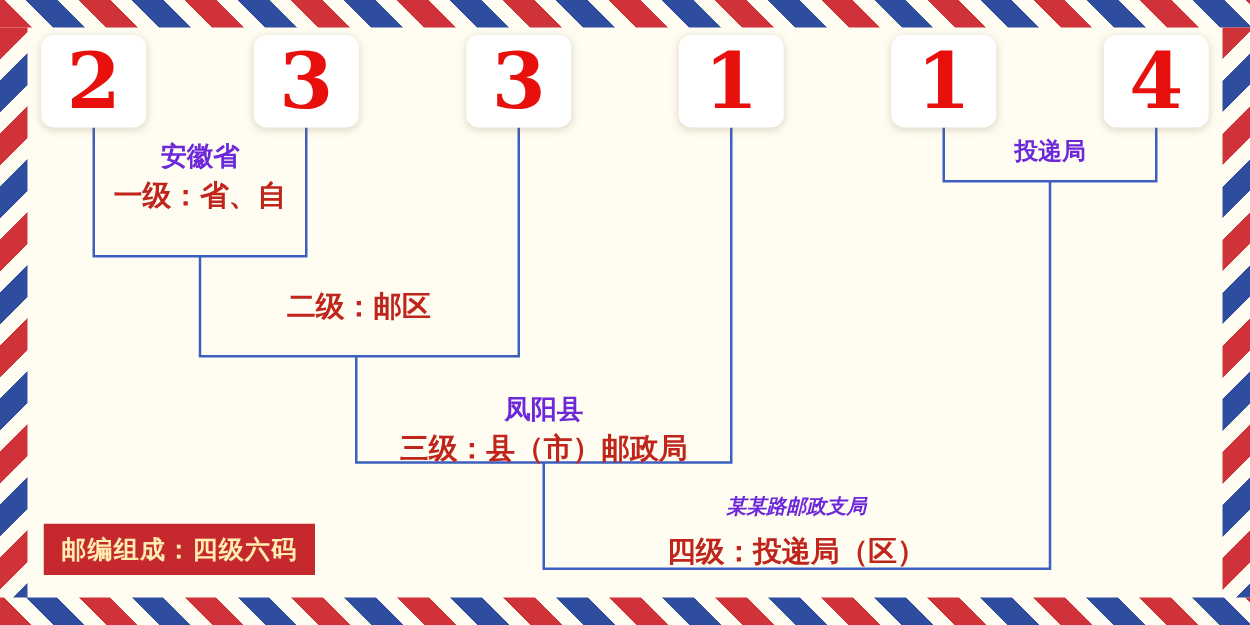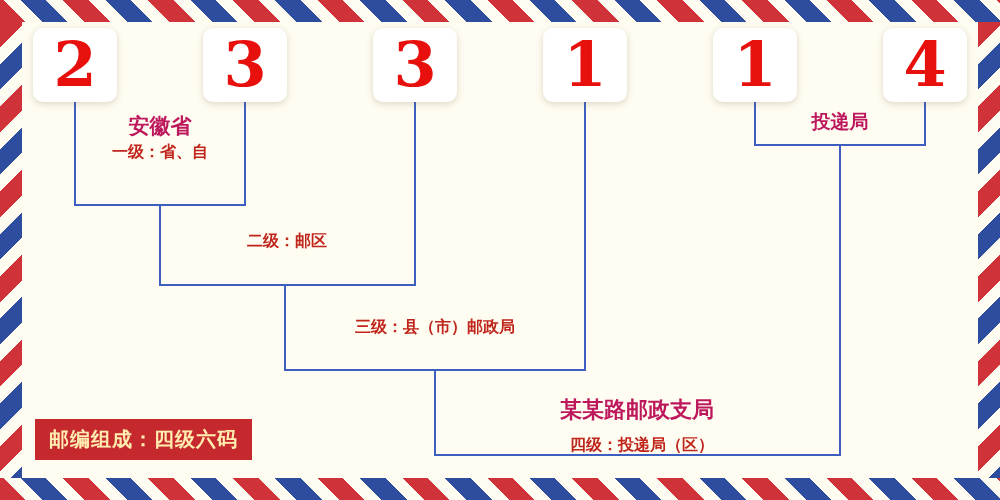--- a/index.html
+++ b/index.html
@@ -64,29 +64,29 @@
   }
 
   
   .label-block {
     position: absolute;
     transform: translateX(-50%);
     text-align: center;
     white-space: nowrap;
   }
   .place {
-    color: #be185d;
+    color: #6d28d9;
     font-weight: bold;
     font-size: 21px;
     line-height: 1.3;
   }
   .desc {
     color: #c0251c;
     font-weight: bold;
-    font-size: 16px;
+    font-size: 23px;
     line-height: 1.3;
     margin-top: 3px;
   }
   .label-wide .desc { margin-top: 10px; text-align: right; }
 
   
   .badge {
     position: absolute;
     left: 35px; top: 419px;
     background: #c5282d;
@@ -137,27 +137,28 @@
   <div class="label-block" style="left:160px; top:112px;">
     <div class="place">安徽省</div>
     <div class="desc">一级：省、自</div>
   </div>
 
   <div class="label-block" style="left:287px; top:228px;">
     <div class="desc">二级：邮区</div>
   </div>
 
   <div class="label-block" style="left:435px; top:314px;">
+    <div class="place">凤阳县</div>
     <div class="desc">三级：县（市）邮政局</div>
   </div>
 
   <div class="label-block" style="left:840px; top:110px;">
     <div class="place" style="font-size:19px;">投递局</div>
   </div>
 
   <div class="label-block label-wide" style="left:637px; top:396px;">
-    <div class="place" style="font-size:22px;">某某路邮政支局</div>
+    <div class="place" style="font-size:16px;font-style:italic;">某某路邮政支局</div>
     <div class="desc">四级：投递局（区）</div>
   </div>
 
   <div class="badge">邮编组成：四级六码</div>
 
 </div>
 
 </body></html>

